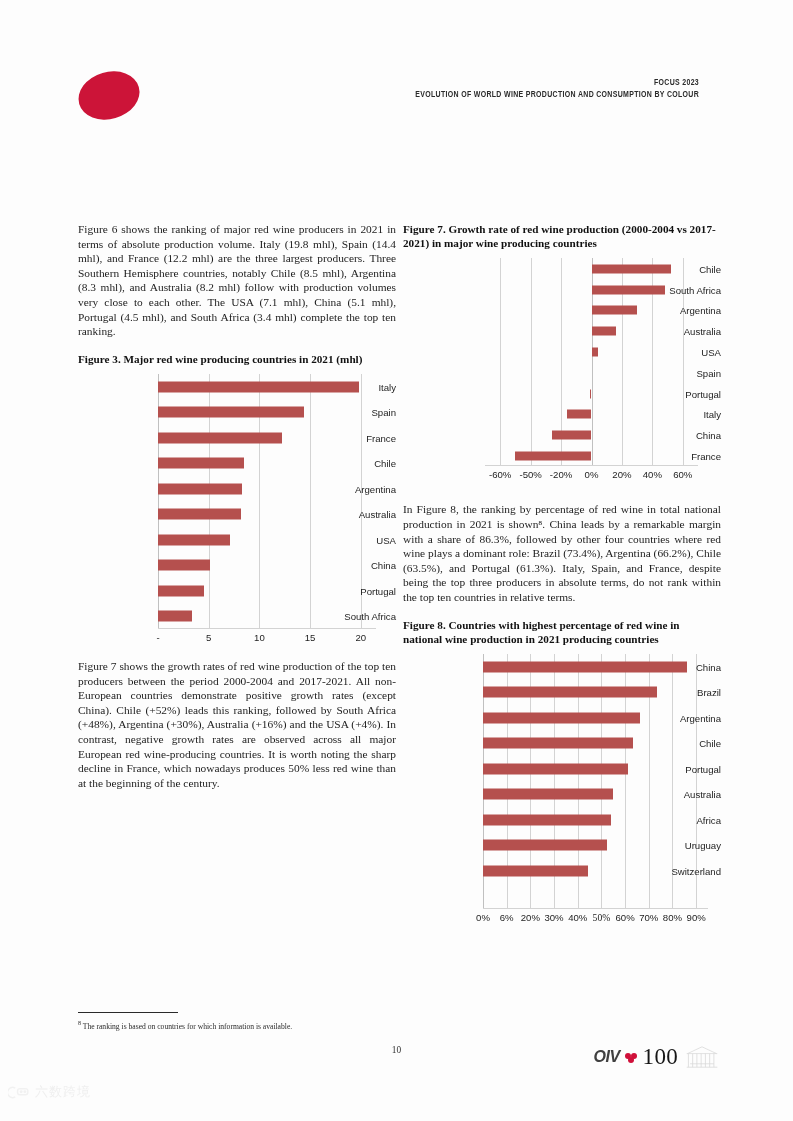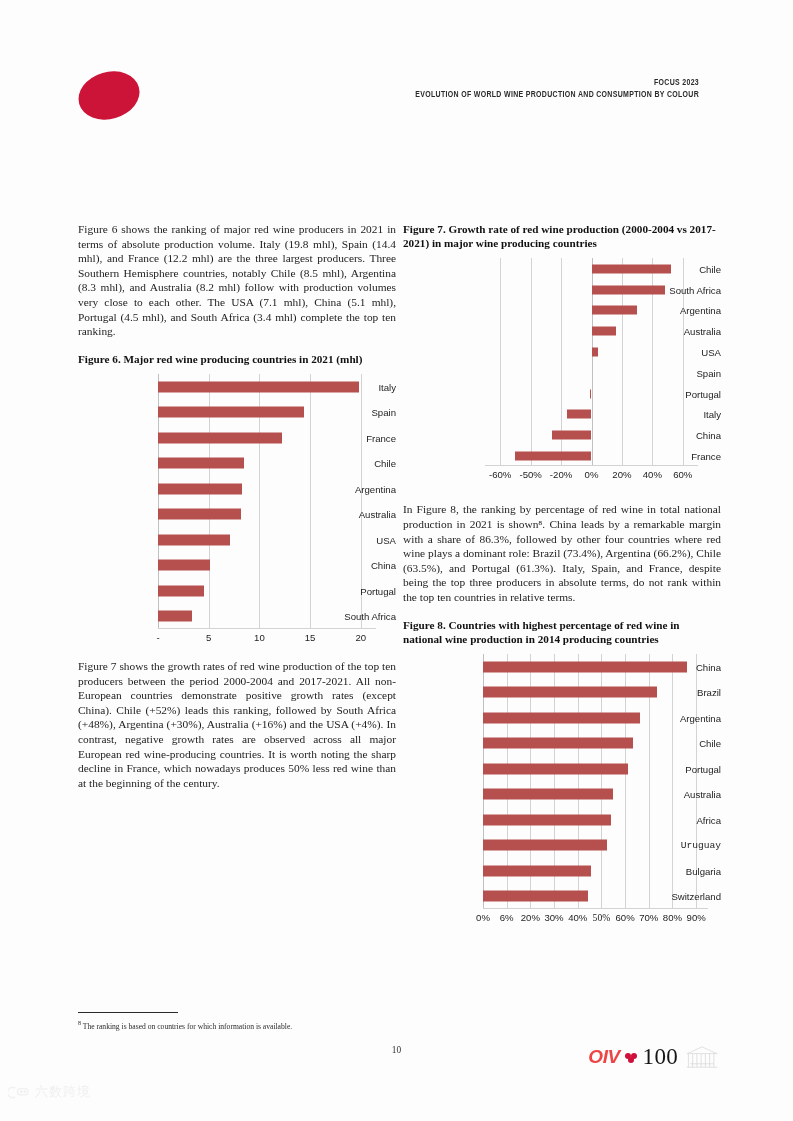--- a/index.html
+++ b/index.html
@@ -198,23 +198,23 @@
     top: 1042px;
     display: flex;
     align-items: center;
     gap: 3px;
     height: 30px;
   }
   .oiv-word {
     font-family: "Liberation Sans", sans-serif;
     font-weight: 700;
     font-style: italic;
-    font-size: 19px;
+    font-size: 16px;
     letter-spacing: -0.5px;
-    color: #ef4444;
+    color: #404040;
   }
   .oiv-grape {
     width: 14px;
     height: 14px;
     position: relative;
     margin: 0 1px 0 2px;
   }
   .oiv-grape i {
     position: absolute;
     background: #d0103a;
@@ -267,21 +267,21 @@
     <div class="brand-dot"></div>
     <div class="header-text">
       <div class="header-line1">FOCUS 2023</div>
       <div class="header-line2">EVOLUTION OF WORLD WINE PRODUCTION AND CONSUMPTION BY COLOUR</div>
     </div>
   </div>
 
   <div class="col col-left">
     <p class="body">Figure 6 shows the ranking of major red wine producers in 2021 in terms of absolute production volume. Italy (19.8 mhl), Spain (14.4 mhl), and France (12.2 mhl) are the three largest producers. Three Southern Hemisphere countries, notably Chile (8.5 mhl), Argentina (8.3 mhl), and Australia (8.2 mhl) follow with production volumes very close to each other. The USA (7.1 mhl), China (5.1 mhl), Portugal (4.5 mhl), and South Africa (3.4 mhl) complete the top ten ranking.</p>
 
-    <div class="fig-caption">Figure 6. Major red wine producing countries in 2021 (mhl)</div>
+    <div class="fig-caption">Figure 3. Major red wine producing countries in 2021 (mhl)</div>
 
     <div class="chart" id="chart-figure6">
         <div class="chart-body" style="height: 255px; position: relative;">
           <div class="plot-area" style="left: 80px; width: 218px;">
             <div class="gridline axis-zero" style="left: 0px;"></div>
             <div class="gridline" style="left: 50.6977px;"></div>
             <div class="gridline" style="left: 101.395px;"></div>
             <div class="gridline" style="left: 152.093px;"></div>
             <div class="gridline" style="left: 202.791px;"></div>
             <div class="axis-baseline" style="bottom: 0px;"></div>
@@ -400,21 +400,21 @@
           <div class="tick" style="left: 158.071px;">-20%</div>
           <div class="tick" style="left: 188.5px;">0%</div>
           <div class="tick" style="left: 218.929px;">20%</div>
           <div class="tick" style="left: 249.357px;">40%</div>
           <div class="tick" style="left: 279.786px;">60%</div>
         </div>
       </div>
 
     <p class="body" style="margin-top:18px;">In Figure 8, the ranking by percentage of red wine in total national production in 2021 is shown⁸. China leads by a remarkable margin with a share of 86.3%, followed by other four countries where red wine plays a dominant role: Brazil (73.4%), Argentina (66.2%), Chile (63.5%), and Portugal (61.3%). Italy, Spain, and France, despite being the top three producers in absolute terms, do not rank within the top ten countries in relative terms.</p>
 
-    <div class="fig-caption" style="margin-top:10px;">Figure 8. Countries with highest percentage of red wine in national wine production in 2014 producing countries</div>
+    <div class="fig-caption" style="margin-top:10px;">Figure 8. Countries with highest percentage of red wine in national wine production in 2021 producing countries</div>
 
     <div class="chart" id="chart-figure8">
         <div class="chart-body" style="height: 255px; position: relative;">
           <div class="plot-area" style="left: 80px; width: 225px;">
             <div class="gridline axis-zero" style="left: 0px;"></div>
             <div class="gridline" style="left: 23.6842px;"></div>
             <div class="gridline" style="left: 47.3684px;"></div>
             <div class="gridline" style="left: 71.0526px;"></div>
             <div class="gridline" style="left: 94.7368px;"></div>
             <div class="gridline" style="left: 118.421px;"></div>
@@ -446,26 +446,22 @@
           </div>
           <div class="row" style="height: 25.5px;">
             <div class="row-label" style="width: 72px;">Australia</div>
             <div class="bar" style="height: 11px; background: rgb(181, 80, 78); left: 80px; width: 130.263px;"></div>
           </div>
           <div class="row" style="height: 25.5px;">
             <div class="row-label" style="width: 72px;">Africa</div>
             <div class="bar" style="height: 11px; background: rgb(181, 80, 78); left: 80px; width: 127.895px;"></div>
           </div>
           <div class="row" style="height: 25.5px;">
-            <div class="row-label" style="width: 72px; font-family: Liberation Mono, monospace;">Uruguay</div>
+            <div class="row-label" style="width: 72px;">Uruguay</div>
             <div class="bar" style="height: 11px; background: rgb(181, 80, 78); left: 80px; width: 124.342px;"></div>
-          </div>
-          <div class="row" style="height: 25.5px;">
-            <div class="row-label" style="width: 72px;">Bulgaria</div>
-            <div class="bar" style="height: 11px; background: rgb(181, 80, 78); left: 80px; width: 107.763px;"></div>
           </div>
           <div class="row" style="height: 25.5px;">
             <div class="row-label" style="width: 72px;">Switzerland</div>
             <div class="bar" style="height: 11px; background: rgb(181, 80, 78); left: 80px; width: 105.395px;"></div>
           </div>
         </div>
         <div class="tick-row">
           <div class="tick" style="left: 80px;">0%</div>
           <div class="tick" style="left: 103.684px;">6%</div>
           <div class="tick" style="left: 127.368px;">20%</div>

